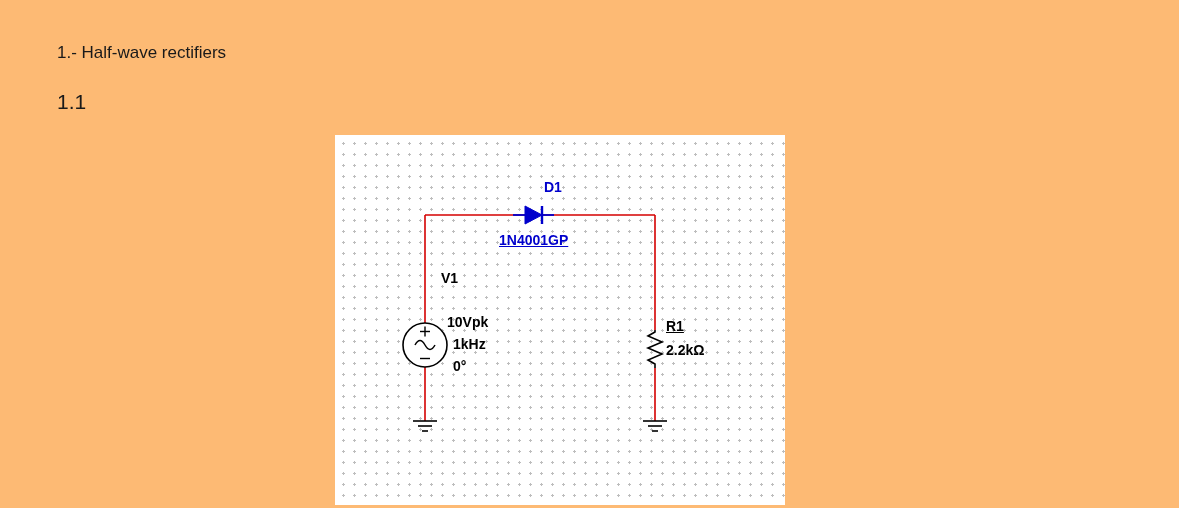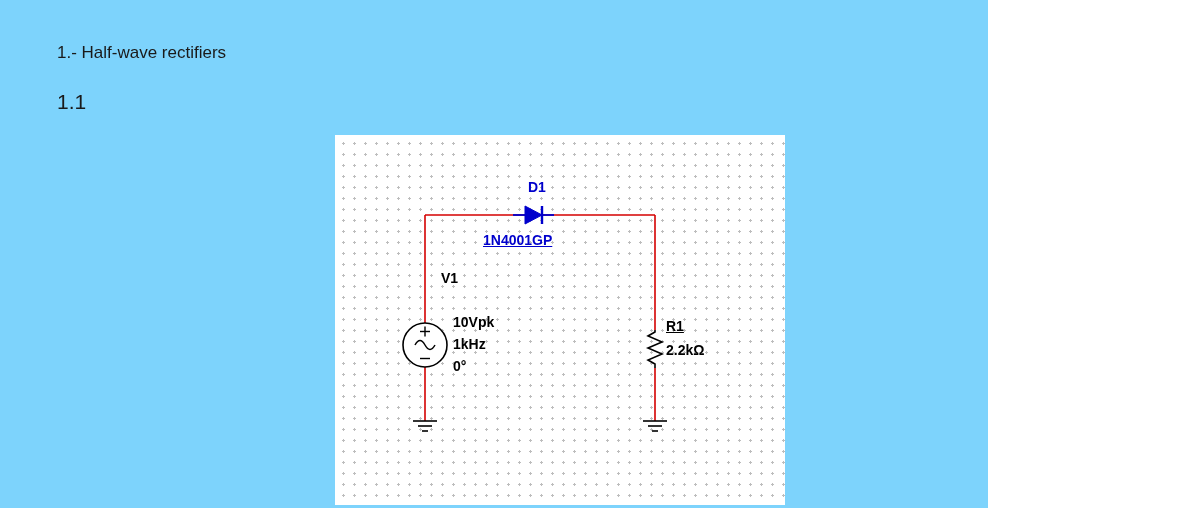--- a/index.html
+++ b/index.html
@@ -6,23 +6,23 @@
     margin: 0;
     padding: 0;
     background: #ffffff;
     width: 1179px;
     height: 508px;
     overflow: hidden;
     font-family: "Liberation Sans", sans-serif;
   }
   .page {
     position: relative;
-    width: 988px;
+    width: 1179px;
     height: 508px;
-    background: #7dd3fc;
+    background: #fdba74;
   }
   .heading {
     position: absolute;
     left: 57px;
     top: 43px;
     font-size: 17px;
     color: #1a1a1a;
     font-family: "Liberation Sans", sans-serif;
   }
   .subheading {
@@ -48,21 +48,21 @@
     left: 0;
     top: 0;
   }
   .lbl {
     position: absolute;
     font-size: 14px;
     font-weight: bold;
     white-space: nowrap;
     line-height: 1;
   }
-  .lbl.blue { color: #0000cc; }
+  .lbl.blue { color: #0000cc; margin-left: 16px; }
   .lbl.black { color: #000000; }
 </style>
 </head>
 <body>
 
 <div class="page">
 
   <div class="heading">1.- Half-wave rectifiers</div>
 
   <div class="subheading">1.1</div>
@@ -120,21 +120,21 @@
         <path d="M317,296 L323,296"></path>
       </g>
     </svg>
 
     <span class="lbl blue" style="left:193px; top:45px;">D1</span>
 
     <span class="lbl blue" style="left:148px; top:98px;text-decoration:underline;">1N4001GP</span>
 
     <span class="lbl black" style="left:106px; top:136px;">V1</span>
 
-    <span class="lbl black" style="left:118px; top:180px;">10Vpk</span>
+    <span class="lbl black" style="left:112px; top:180px;">10Vpk</span>
 
     <span class="lbl black" style="left:118px; top:202px;text-align:center;">1kHz</span>
 
     <span class="lbl black" style="left:118px; top:224px;">0°</span>
 
     <span class="lbl black" style="left:331px; top:184px;text-decoration:underline;">R1</span>
 
     <span class="lbl black" style="left:331px; top:208px;text-align:right;">2.2kΩ</span>
 
   </div>

